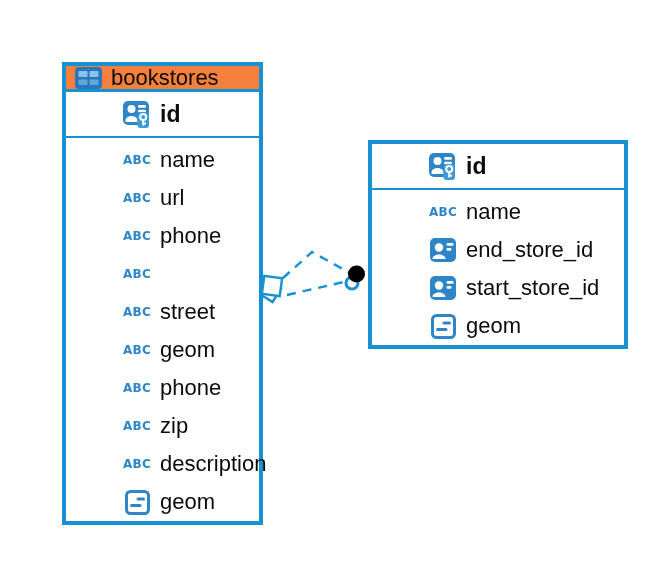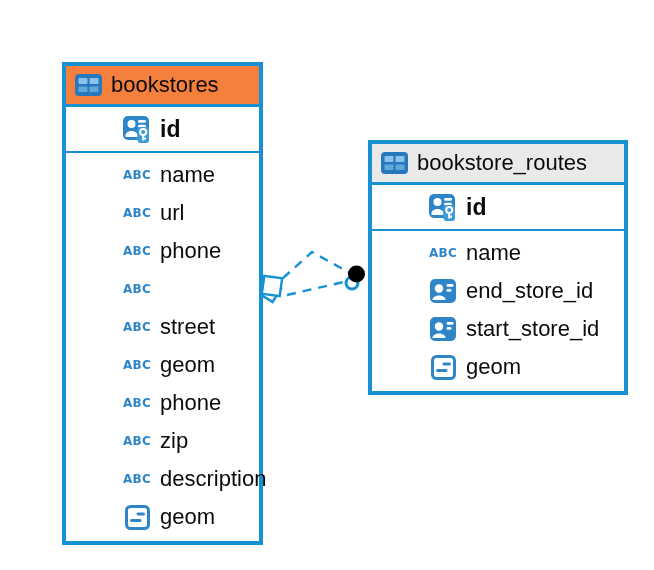--- a/index.html
+++ b/index.html
@@ -22,21 +22,21 @@
     overflow:hidden;
   }
   .table-node{
     position:absolute;
     background:#fff;
     border:4px solid var(--table-border);
   }
   .table-node.left{left:62px;top:62px;width:201px;}
   .table-node.right{left:368px;top:140px;width:260px;}
   .tbl-header{
-    height:41px;
+    height:26px;
     display:flex;align-items:center;gap:9px;
     padding-left:9px;padding-right:4px;
     border-bottom:3px solid var(--table-border);
     font-size:22px;
     white-space:nowrap;
   }
   .tbl-header.header-orange{background:var(--bookstores-header);}
   .tbl-header.header-gray{background:var(--bookstore-routes-header);}
   .row{
     display:flex;align-items:center;gap:9px;
@@ -46,21 +46,21 @@
     white-space:nowrap;
     background:#fff;
   }
   .row.pk{
     height:46px;
     border-bottom:2px solid var(--table-border);
     font-weight:bold;
     font-size:23px;
     margin-bottom:3px;
   }
-  .rows{padding-bottom:5px;}
+  .rows{}
   .row.pk + .row{margin-top:2px;}
   .icon{
     display:inline-flex;align-items:center;justify-content:center;
     width:28px;min-width:28px;height:28px;margin-left:48px;
   }
   .icon svg{display:block;}
   .icon.abc{
     font-weight:800;
     font-size:12px;
     letter-spacing:0.2px;
@@ -172,32 +172,20 @@
             <line x1="13" y1="9" x2="18.5" y2="9" stroke="#2E86C8" stroke-width="3" stroke-linecap="round"></line>
             <line x1="6.5" y1="15.5" x2="15" y2="15.5" stroke="#2E86C8" stroke-width="3" stroke-linecap="round"></line>
           </svg>
         </span>
     <span class="label">geom</span>
   </div>
     </div>
 </div>
 
 <div class="table-node right">
-  <div class="tbl-header header-gray">
-    <span class="table-icon-wrap icon-slot">
-        <svg width="27" height="22" viewBox="0 0 27 22">
-          <rect width="27" height="22" rx="4" fill="#2878BE"></rect>
-          <rect x="3.5" y="4" width="9" height="6" rx="1" fill="#8CC1E8"></rect>
-          <rect x="14.5" y="4" width="9" height="6" rx="1" fill="#8CC1E8"></rect>
-          <rect x="3.5" y="12.5" width="9" height="5.5" rx="1" fill="#5FA8D8"></rect>
-          <rect x="14.5" y="12.5" width="9" height="5.5" rx="1" fill="#5FA8D8"></rect>
-        </svg>
-      </span>
-    <span>bookstore_routes</span>
-  </div>
   <div class="rows">
       <div class="row pk">
     <span class="icon">
           <svg width="28" height="28" viewBox="0 0 28 28">
             <rect x="0" y="1" width="26" height="24" rx="5" fill="#2E86C8"></rect>
             <circle cx="8.5" cy="9" r="4" fill="#fff"></circle>
             <path d="M2.5 20.5 C2.5 14.5 14.5 14.5 14.5 20.5 L14.5 22 L2.5 22 Z" fill="#fff"></path>
             <rect x="15" y="5" width="8" height="2.8" rx="1.4" fill="#fff"></rect>
             <rect x="15" y="9.8" width="8" height="2.8" rx="1.4" fill="#fff"></rect>
             <rect x="14.5" y="12" width="11.5" height="16" rx="3" fill="#3D9BD8"></rect>

